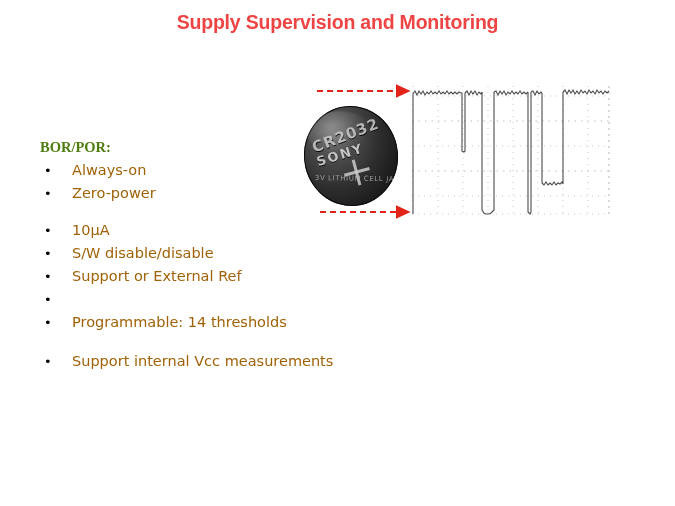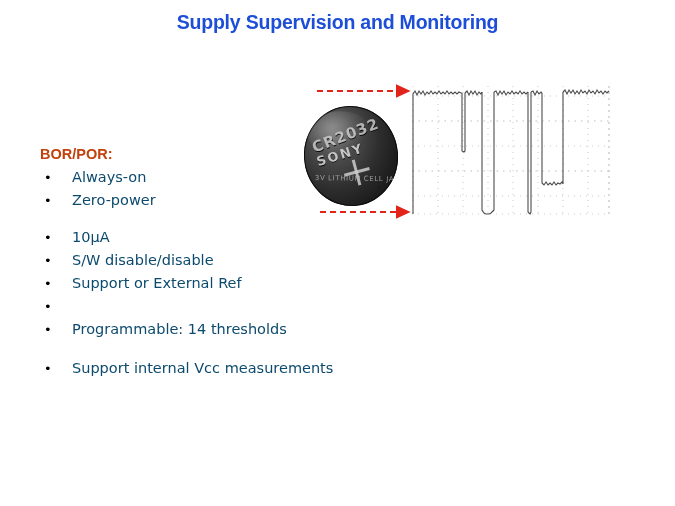--- a/index.html
+++ b/index.html
@@ -20,40 +20,39 @@
   .slide-title {
     position: absolute;
     top: 11px;
     left: 0;
     width: 675px;
     text-align: center;
     font-family: "Liberation Sans", "DejaVu Sans", sans-serif;
     font-size: 19.5px;
     font-weight: bold;
     letter-spacing: -0.2px;
-    color: #1d4ed8;
+    color: #ef4444;
     white-space: nowrap;
   }
 
   
   .body-text {
     position: absolute;
     left: 40px;
     top: 136px;
     width: 420px;
   }
   .group { }
   .group-heading {
-    font-family: Liberation Sans, sans-serif;
+    font-family: Liberation Serif, serif;
     font-size: 14.5px;
     font-weight: bold;
     line-height: 23px;
-    color: #c2410c;
+    color: #4d7c0f;
     white-space: nowrap;
-    margin-top: 7px;
   }
   .bullet-row {
     display: flex;
     align-items: baseline;
     line-height: 23px;
     height: 23px;
     white-space: nowrap;
   }
   .bullet-mark {
     width: 32px;
@@ -61,21 +60,21 @@
     font-size: 13px;
     line-height: 23px;
     color: #000000;
     padding-left: 4px;
     box-sizing: border-box;
   }
   .bullet-text {
     font-family: "DejaVu Sans", "Liberation Sans", sans-serif;
     font-size: 14.5px;
     line-height: 23px;
-    color: #0c4a6e;
+    color: #a16207;
   }
   .gap {
     height: 14px;
   }
   .gap-large {
     height: 16px;
   }
 
   
   .figure {

